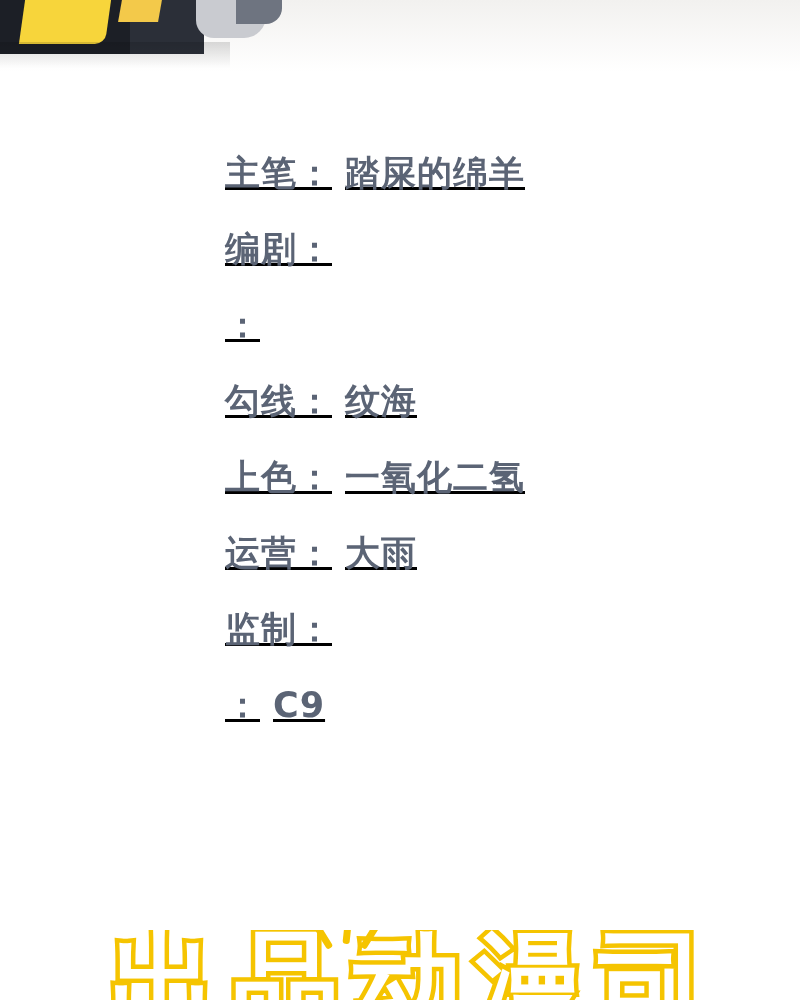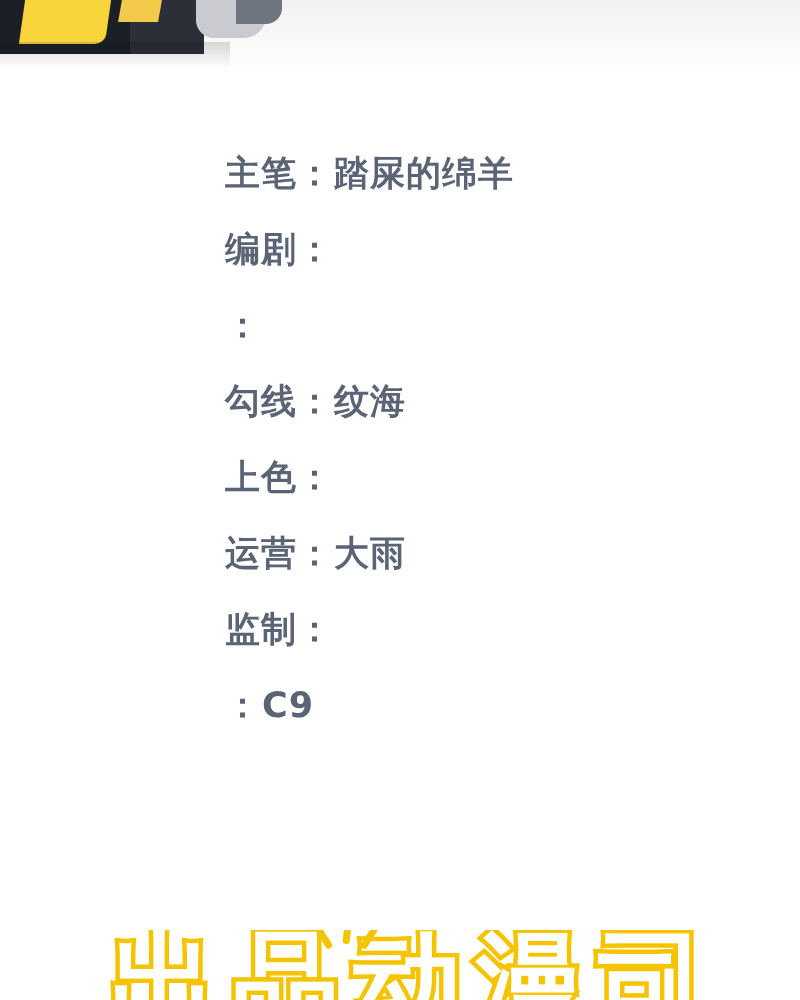--- a/index.html
+++ b/index.html
@@ -99,38 +99,39 @@
     position: absolute;
     left: 0;
     top: 150px;
     width: 800px;
   }
   .credit-row {
     display: flex;
     align-items: baseline;
     padding-left: 225px;
     height: 76px;
+    text-decoration: underline;
   }
   .credit-label,
   .credit-value {
     color: #5b6475;
     font-family: "DejaVu Sans", "Liberation Sans", sans-serif;
     font-weight: bold;
     font-size: 35px;
     letter-spacing: 1px;
     white-space: nowrap;
   }
   .credit-sep {
     color: #5b6475;
     font-family: "DejaVu Sans", "Liberation Sans", sans-serif;
     font-weight: bold;
     font-size: 35px;
   }
   .credit-value {
-    margin-left: 2px;
+    margin-left: 13px;
   }
 
   
   .bottom-title {
     position: absolute;
     left: 0;
     bottom: 0;
     width: 800px;
     height: 70px;
     overflow: hidden;
@@ -201,20 +202,21 @@
 
   <div class="credit-row">
     <span class="credit-label">勾线</span>
     <span class="credit-sep">：</span>
     <span class="credit-value">纹海</span>
   </div>
 
   <div class="credit-row">
     <span class="credit-label">上色</span>
     <span class="credit-sep">：</span>
+    <span class="credit-value">一氧化二氢</span>
   </div>
 
   <div class="credit-row">
     <span class="credit-label">运营</span>
     <span class="credit-sep">：</span>
     <span class="credit-value">大雨</span>
   </div>
 
   <div class="credit-row">
     <span class="credit-label">监制</span>

